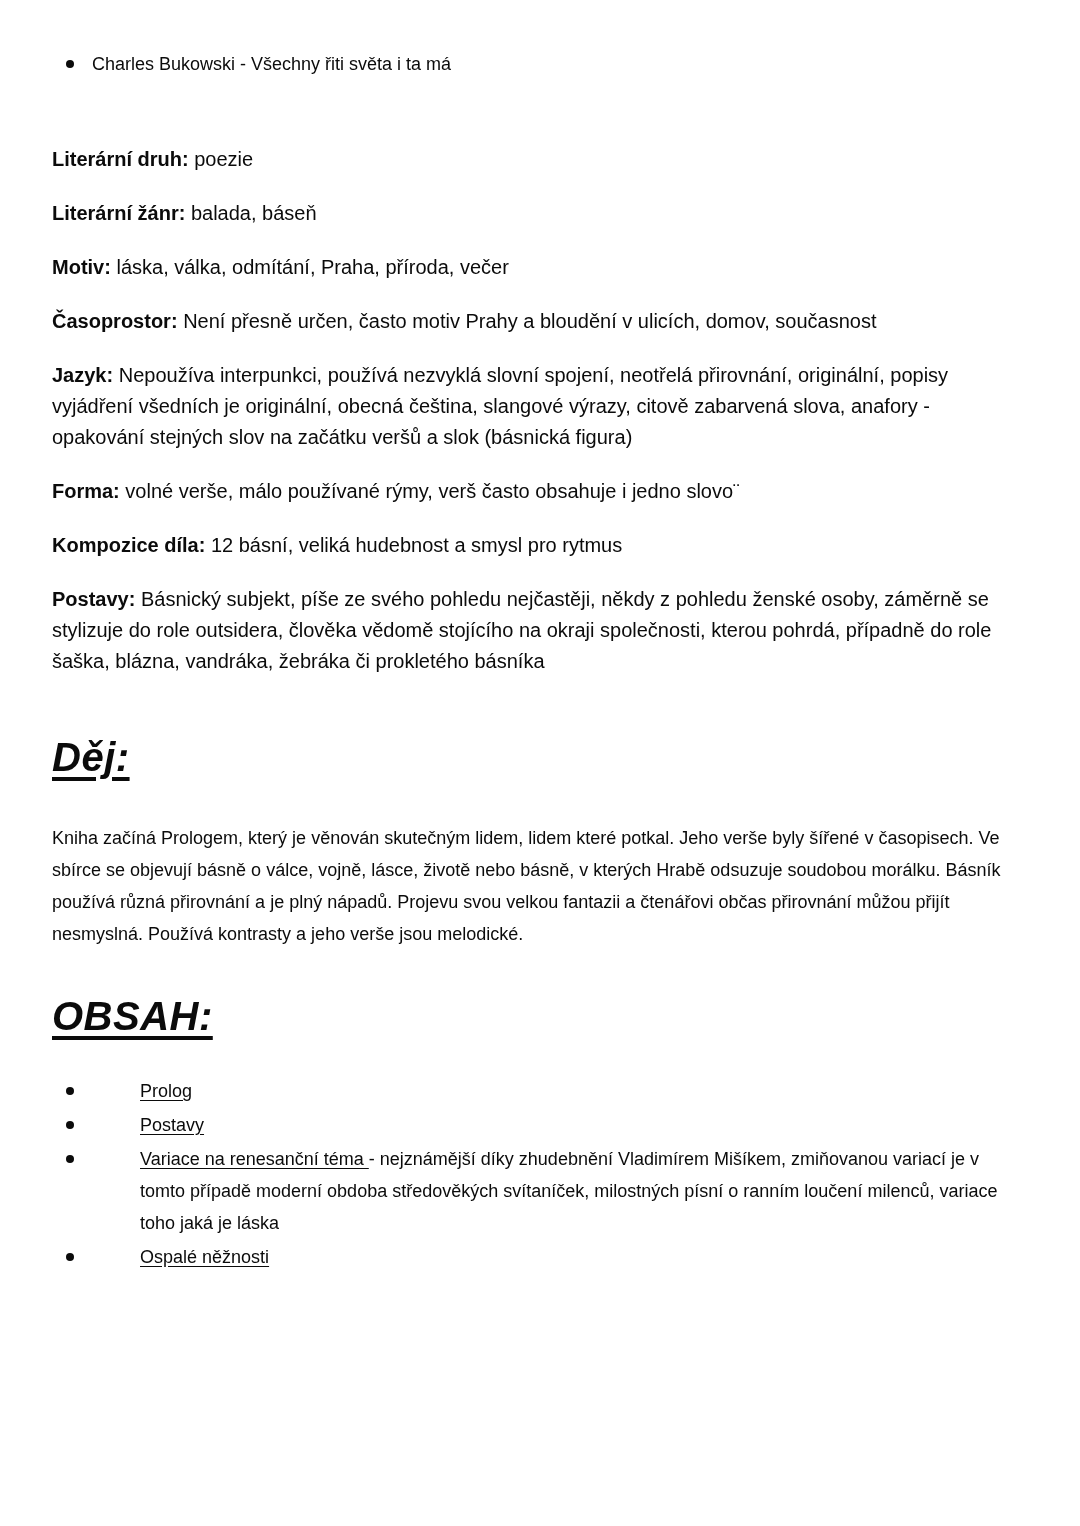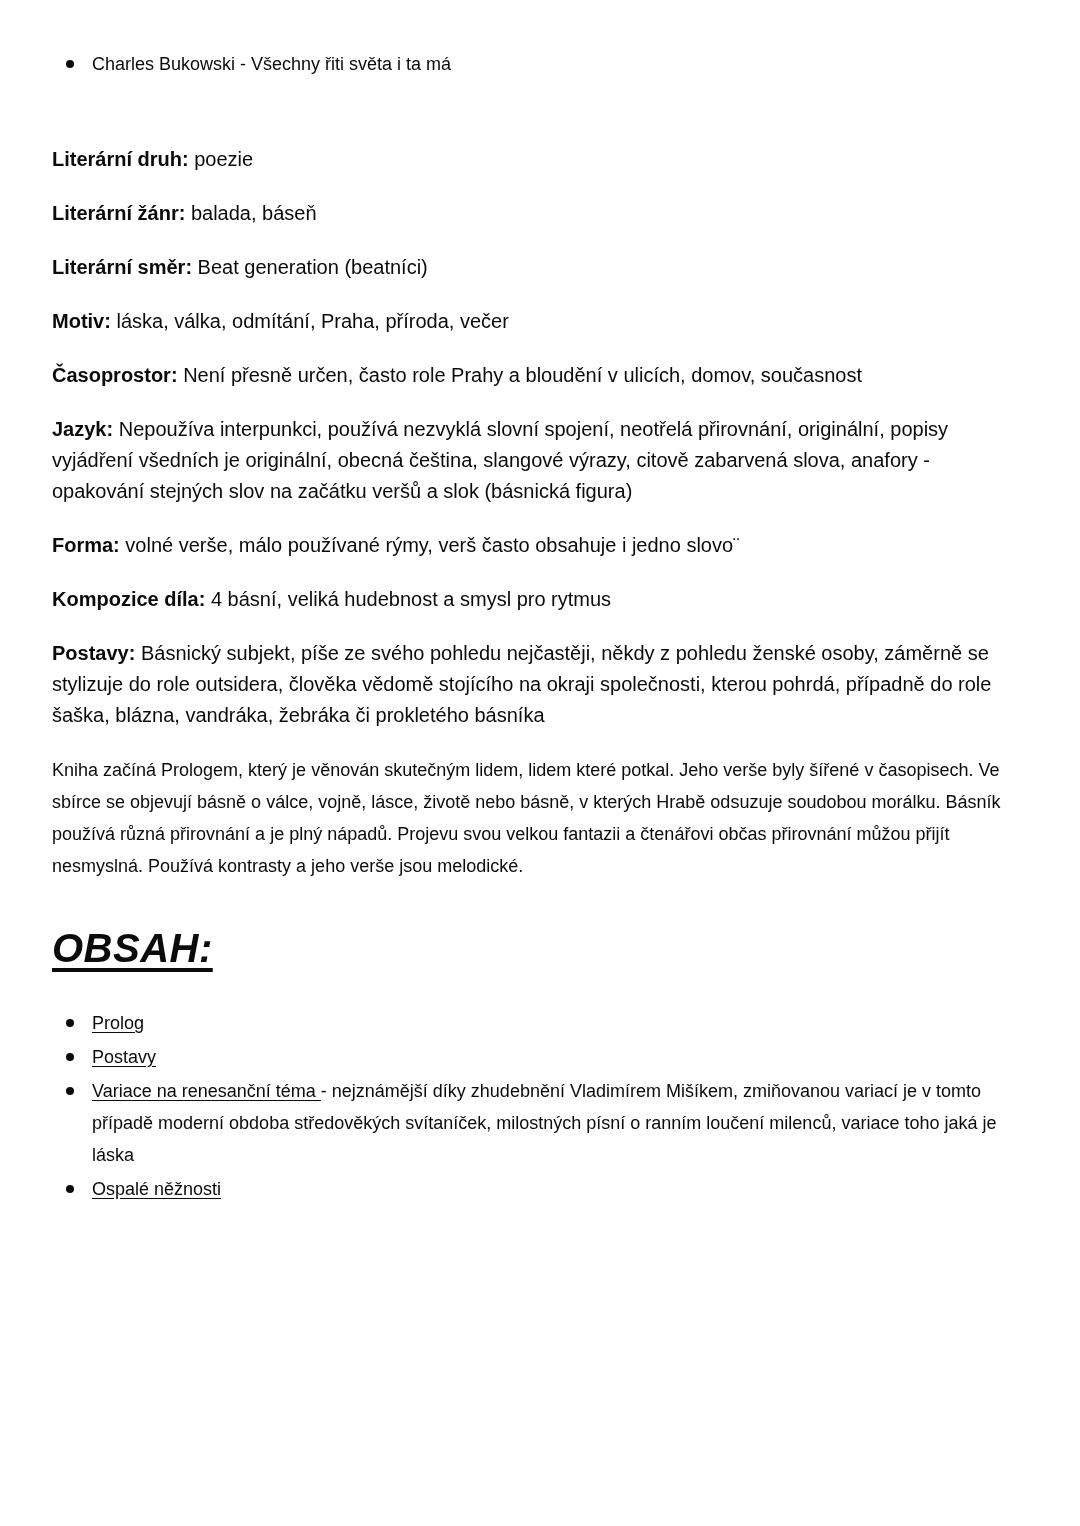--- a/index.html
+++ b/index.html
@@ -73,48 +73,48 @@
   .obsah-list { padding-left: 14px; }
   .obsah-item {
     display: flex;
     align-items: flex-start;
     font-size: 18px;
     line-height: 32px;
     margin-bottom: 2px;
     max-width: 960px;
   }
   .obsah-item .dot { margin-top: 12px; }
-  .obsah-item .content { display: inline; }
+  .obsah-item .content { display: inline; margin-left: 48px; }
   .link-like {
     text-decoration: underline;
     text-underline-offset: 3px;
   }
 </style>
 </head>
 <body>
 
 <div class="page">
 
   <div class="top-bullet">
     <span class="dot"></span>
     <span class="txt">Charles Bukowski - Všechny řiti světa i ta má</span>
   </div>
 
   <div>
     <p class="field"><b>Literární druh:</b><span> poezie</span></p>
     <p class="field"><b>Literární žánr:</b><span> balada, báseň</span></p>
-    <p class="field"><b>Literární směr:</b><span> Beat generation (beatníci)</span></p>
     <p class="field"><b>Motiv:</b><span> láska, válka, odmítání, Praha, příroda, večer</span></p>
-    <p class="field"><b>Časoprostor:</b><span> Není přesně určen, často role Prahy a bloudění v ulicích, domov, současnost</span></p>
+    <p class="field"><b>Časoprostor:</b><span> Není přesně určen, často motiv Prahy a bloudění v ulicích, domov, současnost</span></p>
     <p class="field"><b>Jazyk:</b><span> Nepoužíva interpunkci, používá nezvyklá slovní spojení, neotřelá přirovnání, originální, popisy vyjádření všedních je originální, obecná čeština, slangové výrazy, citově zabarvená slova, anafory - opakování stejných slov na začátku veršů a slok (básnická figura)</span></p>
     <p class="field"><b>Forma:</b><span> volné verše, málo používané rýmy, verš často obsahuje i jedno slovo¨</span></p>
-    <p class="field"><b>Kompozice díla:</b><span> 4 básní, veliká hudebnost a smysl pro rytmus</span></p>
+    <p class="field"><b>Kompozice díla:</b><span> 12 básní, veliká hudebnost a smysl pro rytmus</span></p>
     <p class="field"><b>Postavy:</b><span> Básnický subjekt, píše ze svého pohledu nejčastěji, někdy z pohledu ženské osoby, záměrně se stylizuje do role outsidera, člověka vědomě  stojícího na okraji společnosti, kterou pohrdá, případně do role šaška, blázna, vandráka, žebráka či prokletého básníka</span></p>
   </div>
 
+  <h1 class="big-heading">Děj:</h1>
 
   <p class="body-par">Kniha začíná Prologem, který je věnován skutečným lidem, lidem které potkal. Jeho verše byly šířené v časopisech. Ve sbírce se objevují básně o válce, vojně, lásce, životě nebo básně, v kterých Hrabě odsuzuje soudobou morálku. Básník používá různá přirovnání a je plný nápadů. Projevu svou velkou fantazii a čtenářovi občas přirovnání můžou přijít nesmyslná. Používá kontrasty a jeho verše jsou melodické.</p>
 
   <h1 class="big-heading obsah">OBSAH:</h1>
 
   <div class="obsah-list">
     <div class="obsah-item">
       <span class="dot"></span>
       <span class="content"><span class="link-like">Prolog</span><span></span></span>
     </div>

